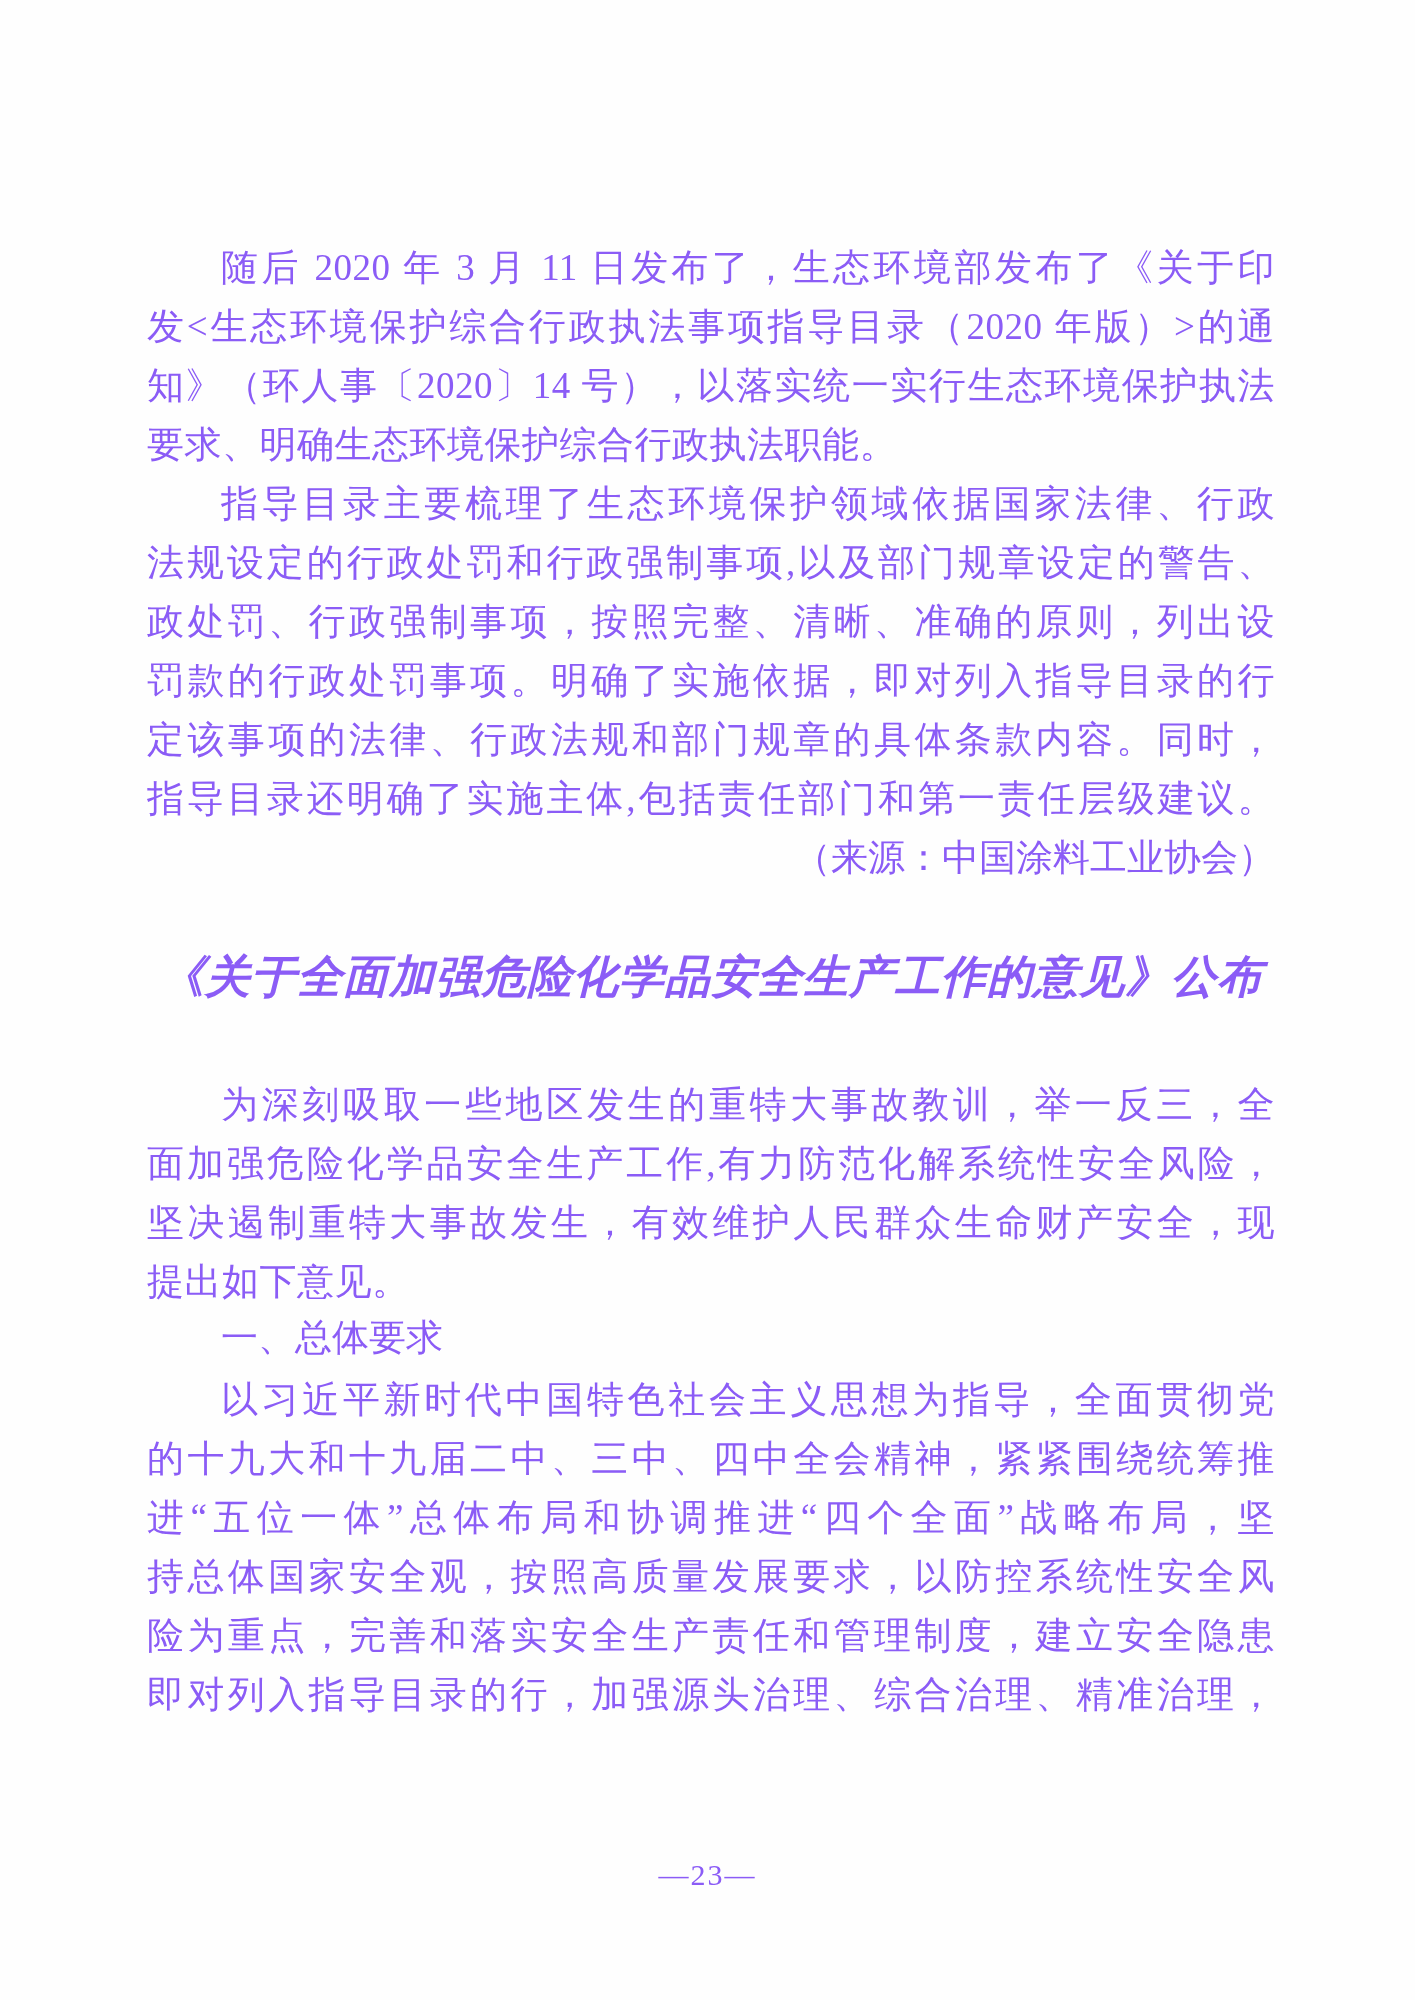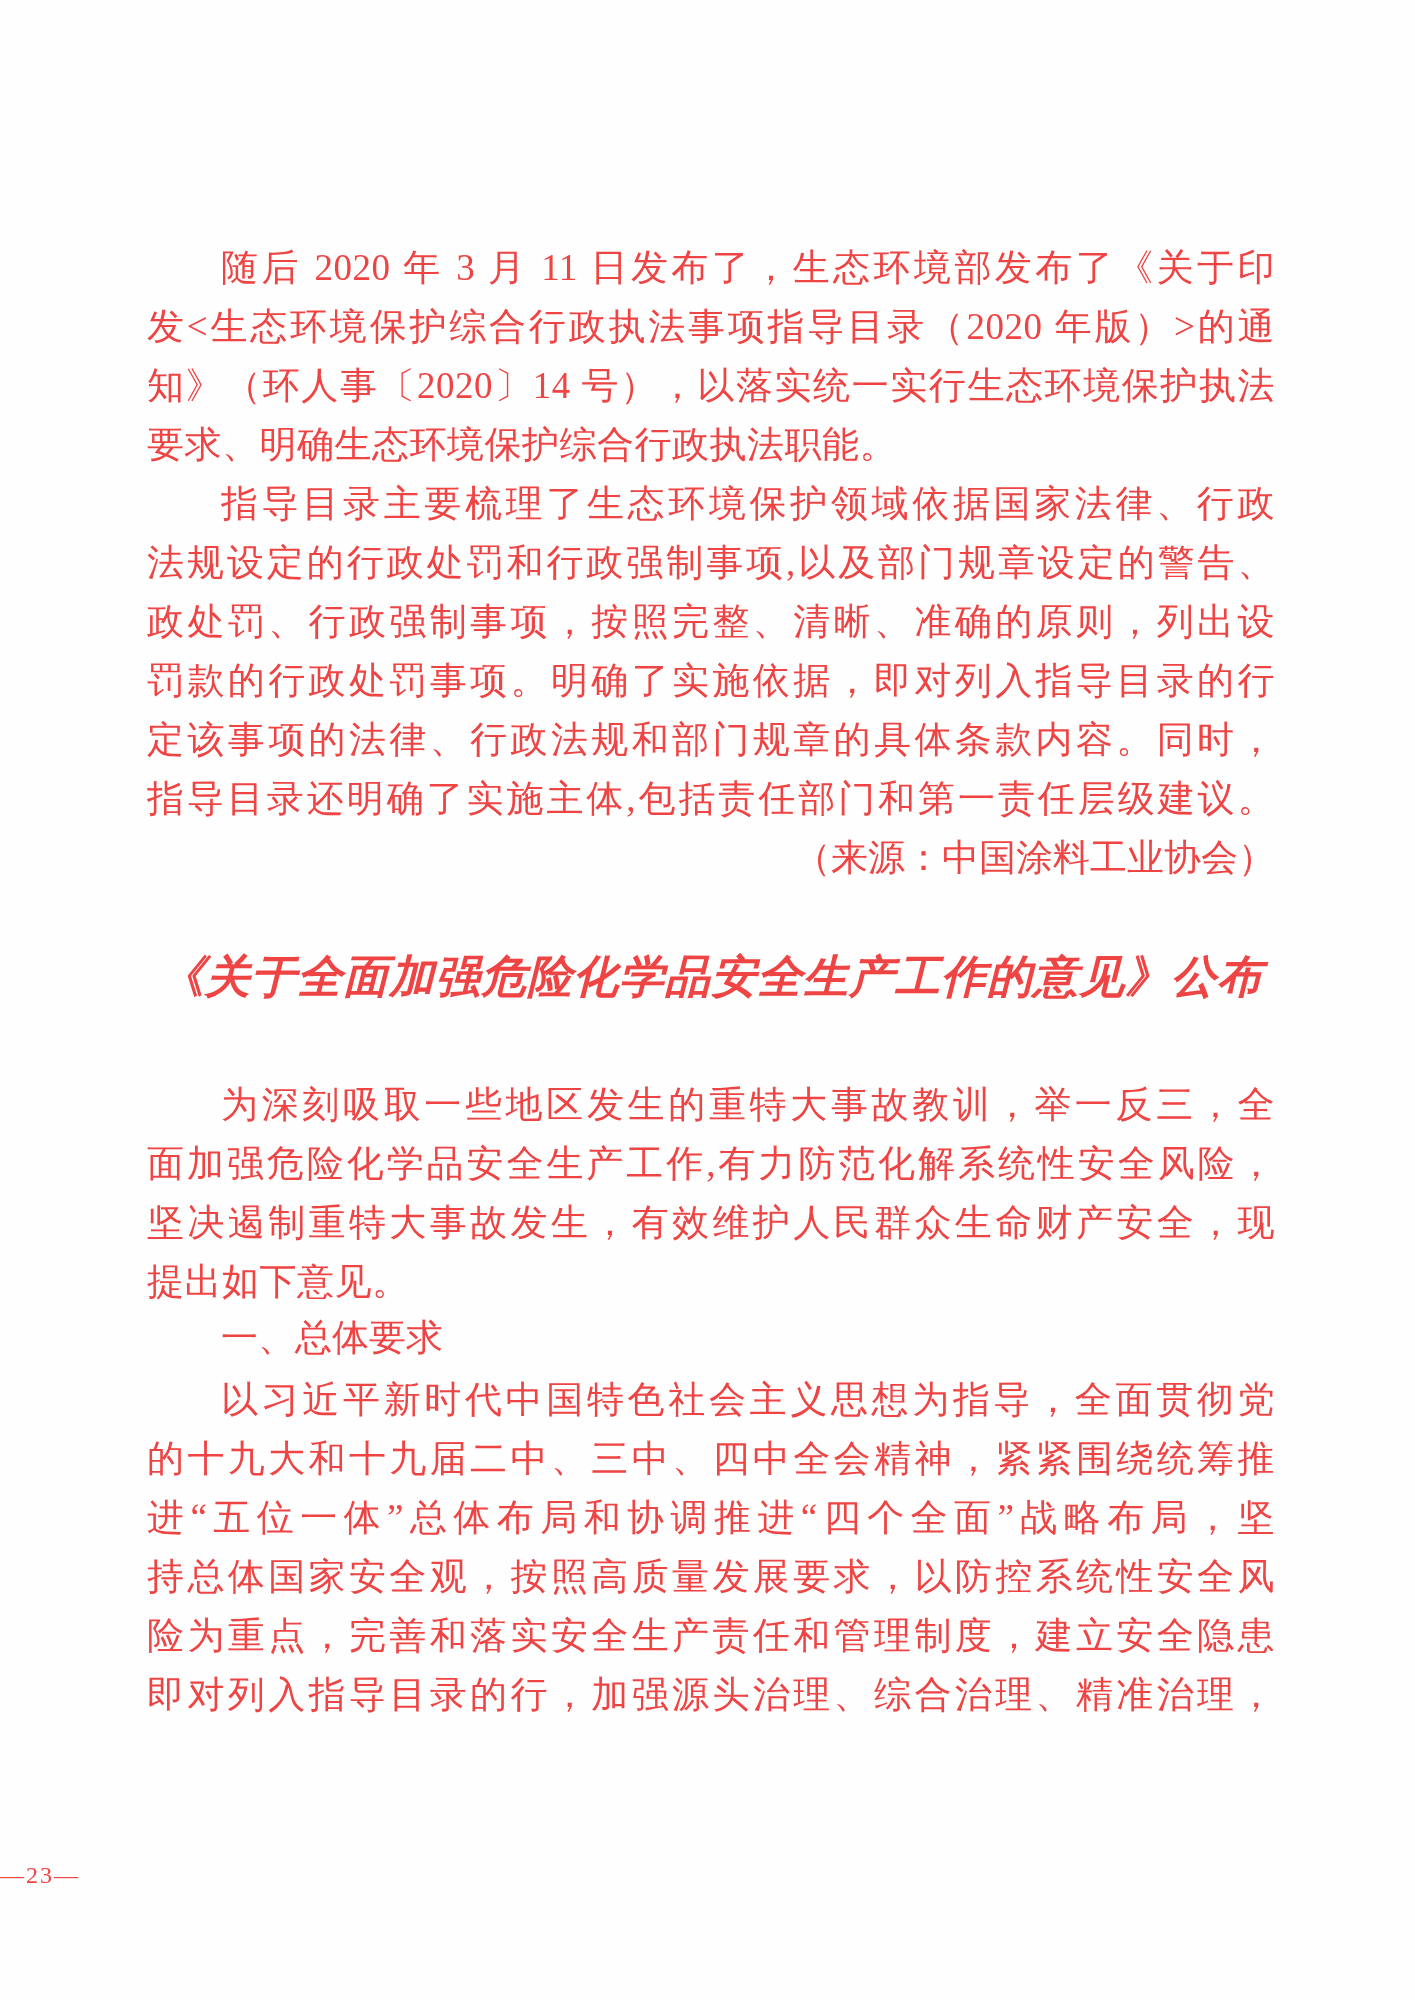--- a/index.html
+++ b/index.html
@@ -7,21 +7,21 @@
     padding: 0;
     background: #ffffff;
   }
   .page {
     position: relative;
     width: 1415px;
     height: 2000px;
     background: #fefefe;
     overflow: hidden;
     font-family: "Liberation Serif", "DejaVu Serif", serif;
-    color: #ef4444;
+    color: #8b5cf6;
   }
   .content {
     position: absolute;
     left: 147px;
     right: 140px;
     top: 238px;
   }
   .line {
     font-size: 37px;
     line-height: 59px;
@@ -57,22 +57,22 @@
     text-indent: 2em;
     text-align: left;
     text-align-last: left;
     font-family: Liberation Mono, monospace;
   }
   .page-number {
     position: absolute;
     top: 1855px;
     left: 0;
     width: 100%;
-    text-align: left;
-    font-size: 24px;
+    text-align: center;
+    font-size: 30px;
     line-height: 40px;
     letter-spacing: 2px;
   }
 </style>
 </head>
 <body>
 
 <div class="page">
   <div class="content">
 

